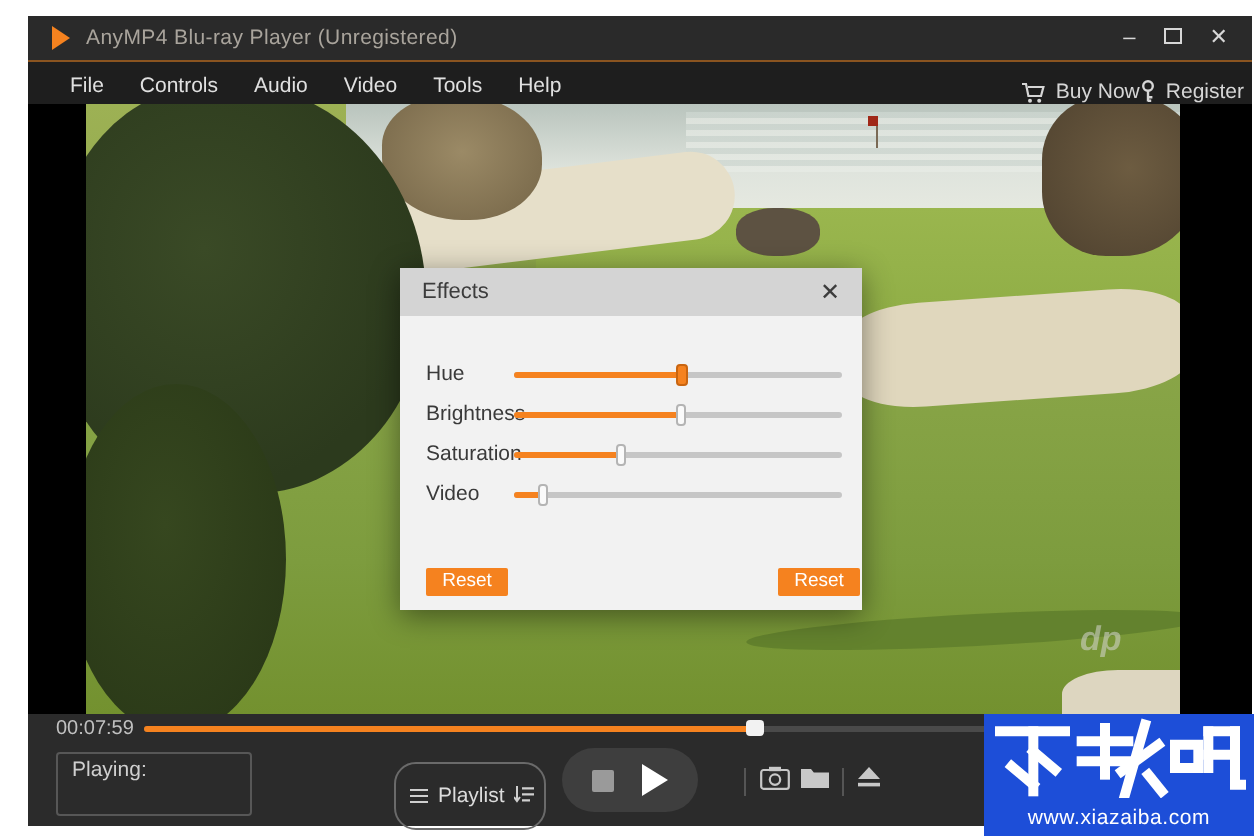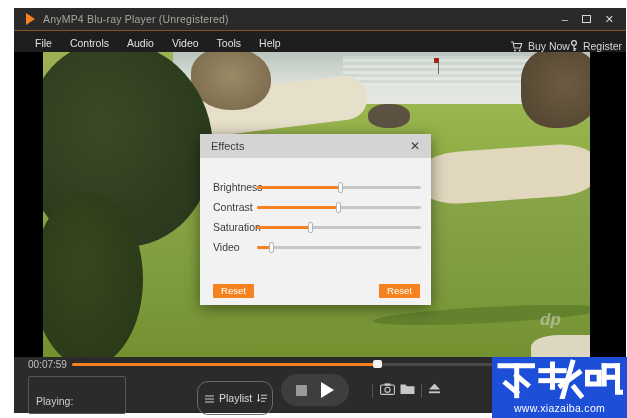--- a/index.html
+++ b/index.html
@@ -45,21 +45,21 @@
   .dp-mark { position:absolute; left:497px; top:258px; color:rgba(215,215,210,.55); font-size:17px; font-style:italic; font-weight:bold; }
 
   
   .bottombar { position:absolute; left:0; bottom:0; width:528px; height:56px; background:#2b2b2b; }
   .progress-row { display:flex; align-items:center; height:15px; padding-left:14px; }
   .time-text { color:#c0c0c0; font-size:10px; width:48px; }
   .progress-track { position:relative; margin-left:2px; width:542px; height:3px; background:#4a4a4a; border-radius:2px; }
   .progress-fill { position:absolute; left:0; top:0; height:3px; background:#f5821f; border-radius:2px; }
   .progress-thumb { position:absolute; top:-3px; width:9px; height:8px; background:#f2f2f2; border-radius:2px; }
   .controls-row { position:relative; height:41px; }
-  .playing-box { position:absolute; left:14px; top:4px; width:98px; height:32px; border:1px solid #575757; border-radius:2px; padding:18px 7px; }
+  .playing-box { position:absolute; left:14px; top:4px; width:98px; height:32px; border:1px solid #575757; border-radius:2px; padding:2px 7px; }
   .playing-box div { color:#cfcfcf; font-size:10.5px; line-height:13px; }
   .playlist-pill { position:absolute; left:183px; top:9px; width:76px; height:20px; border:1px solid #6a6a6a; border-radius:11px; display:flex; align-items:center; padding:16px 7px; gap:5px; }
   .playlist-label { color:#dcdcdc; font-size:10.5px; flex:1; text-align:center; }
   .play-pill { position:absolute; left:267px; top:2px; width:68px; height:32px; background:#3e3e3e; border-radius:16px; display:flex; align-items:center; justify-content:space-evenly; }
   .stop-sq { width:11px; height:11px; background:#9a9a9a; border-radius:1px; }
   .play-tri { width:0; height:0; border-left:13px solid #ffffff; border-top:8px solid transparent; border-bottom:8px solid transparent; }
   .icon-sep { position:absolute; top:12px; width:1px; height:14px; background:#555; }
   .tool-icon { position:absolute; top:11px; }
   .tool-icon svg { display:block; }
 
@@ -69,21 +69,21 @@
   .dialog-title { color:#3c3c3c; font-size:11px; flex:1; }
   .dialog-close { color:#3c3c3c; font-size:12px; line-height:1; }
   .dialog-body { padding:14px 10px 0 13px; }
   .slider-row { display:flex; align-items:center; height:14px; margin-bottom:6px; }
   .slider-row:first-child { margin-top:8px; }
   .slider-label { width:44px; color:#3a3a3a; font-size:10.5px; }
   .slider-track { position:relative; width:164px; height:3px; background:#c6c6c6; border-radius:2px; }
   .slider-fill { position:absolute; left:0; top:0; height:3px; background:#f5821f; border-radius:2px; }
   .slider-thumb { position:absolute; top:-4px; width:5px; height:11px; background:#fafafa; border:1px solid #b4b4b4; border-radius:2px; }
   .slider-thumb.orange { background:#f5821f; border-color:#c96510; width:6px; }
-  .dialog-footer { position:absolute; left:0; bottom:7px; width:100%; padding:0 11px 0 13px; display:flex; justify-content:space-between; }
+  .dialog-footer { position:absolute; left:0; bottom:7px; width:100%; padding:0 1px 0 13px; display:flex; justify-content:space-between; }
   .dlg-btn { width:41px; height:14px; background:#f5821f; border:none; color:#fff; font-size:9.5px; font-family:"Liberation Sans",sans-serif; line-height:14px; text-align:center; border-radius:1px; }
 
   
   .watermark { position:absolute; left:492px; top:357px; width:135px; height:61px; background:#1d4ed8; z-index:20; display:flex; flex-direction:column; align-items:center; justify-content:flex-start; }
   .wm-glyphs { margin-top:2px; }
   .wm-url { color:#fff; font-size:10.5px; letter-spacing:.3px; margin-top:-1px; }
   .visually-hidden { position:absolute; width:1px; height:1px; overflow:hidden; clip:rect(0 0 0 0); }
 </style>
 </head>
 <body>
@@ -205,31 +205,31 @@
     </div>
   </div>
 
   <div class="dialog">
     <div class="dialog-header">
       <span class="dialog-title">Effects</span>
       <span class="dialog-close">✕</span>
     </div>
     <div class="dialog-body">
       <div class="slider-row">
+        <span class="slider-label">Hue</span>
+        <div class="slider-track">
+            <div class="slider-fill" style="width: 51%;"></div>
+            <div class="slider-thumb orange" style="left: calc(51% - 3px);"></div>
+          </div>
+      </div>
+      <div class="slider-row">
         <span class="slider-label">Brightness</span>
         <div class="slider-track">
             <div class="slider-fill" style="width: 51%;"></div>
             <div class="slider-thumb" style="left: calc(51% - 3px);"></div>
-          </div>
-      </div>
-      <div class="slider-row">
-        <span class="slider-label">Contrast</span>
-        <div class="slider-track">
-            <div class="slider-fill" style="width: 50%;"></div>
-            <div class="slider-thumb" style="left: calc(50% - 3px);"></div>
           </div>
       </div>
       <div class="slider-row">
         <span class="slider-label">Saturation</span>
         <div class="slider-track">
             <div class="slider-fill" style="width: 33%;"></div>
             <div class="slider-thumb" style="left: calc(33% - 3px);"></div>
           </div>
       </div>
       <div class="slider-row">

